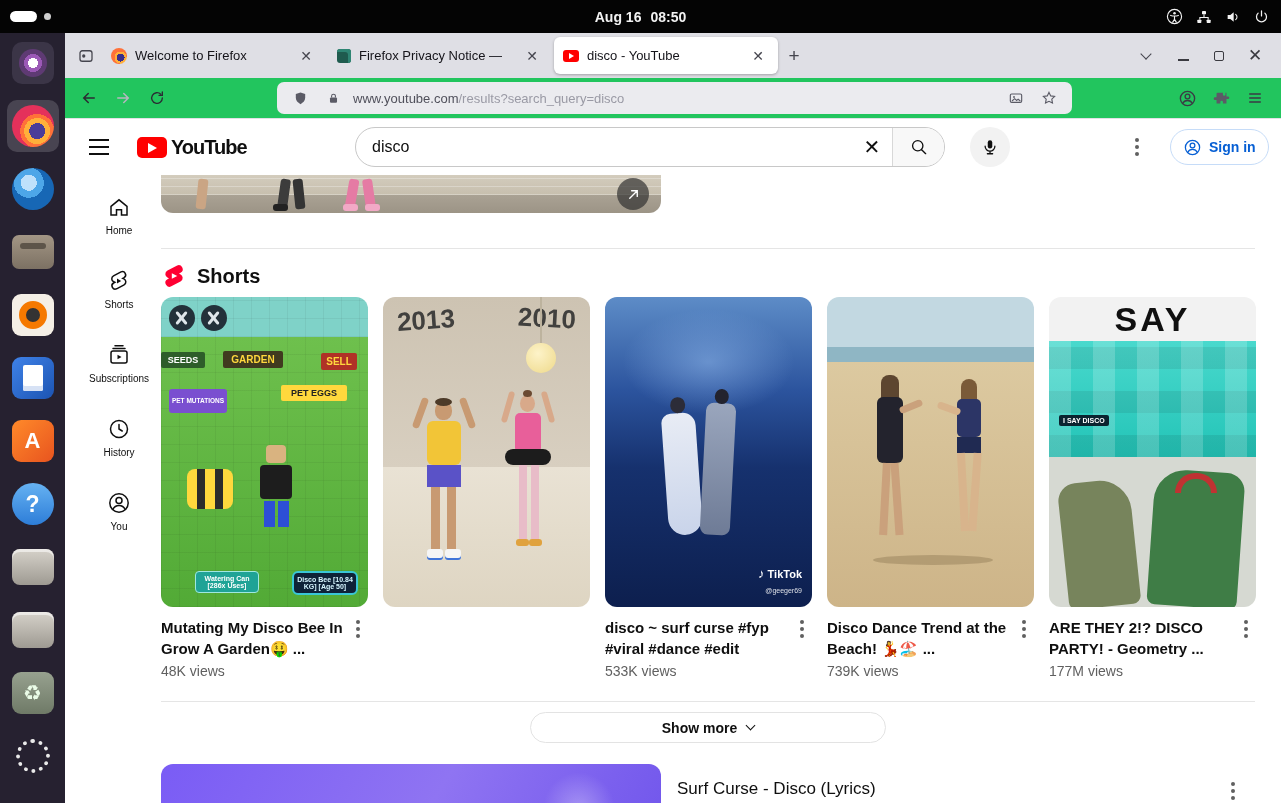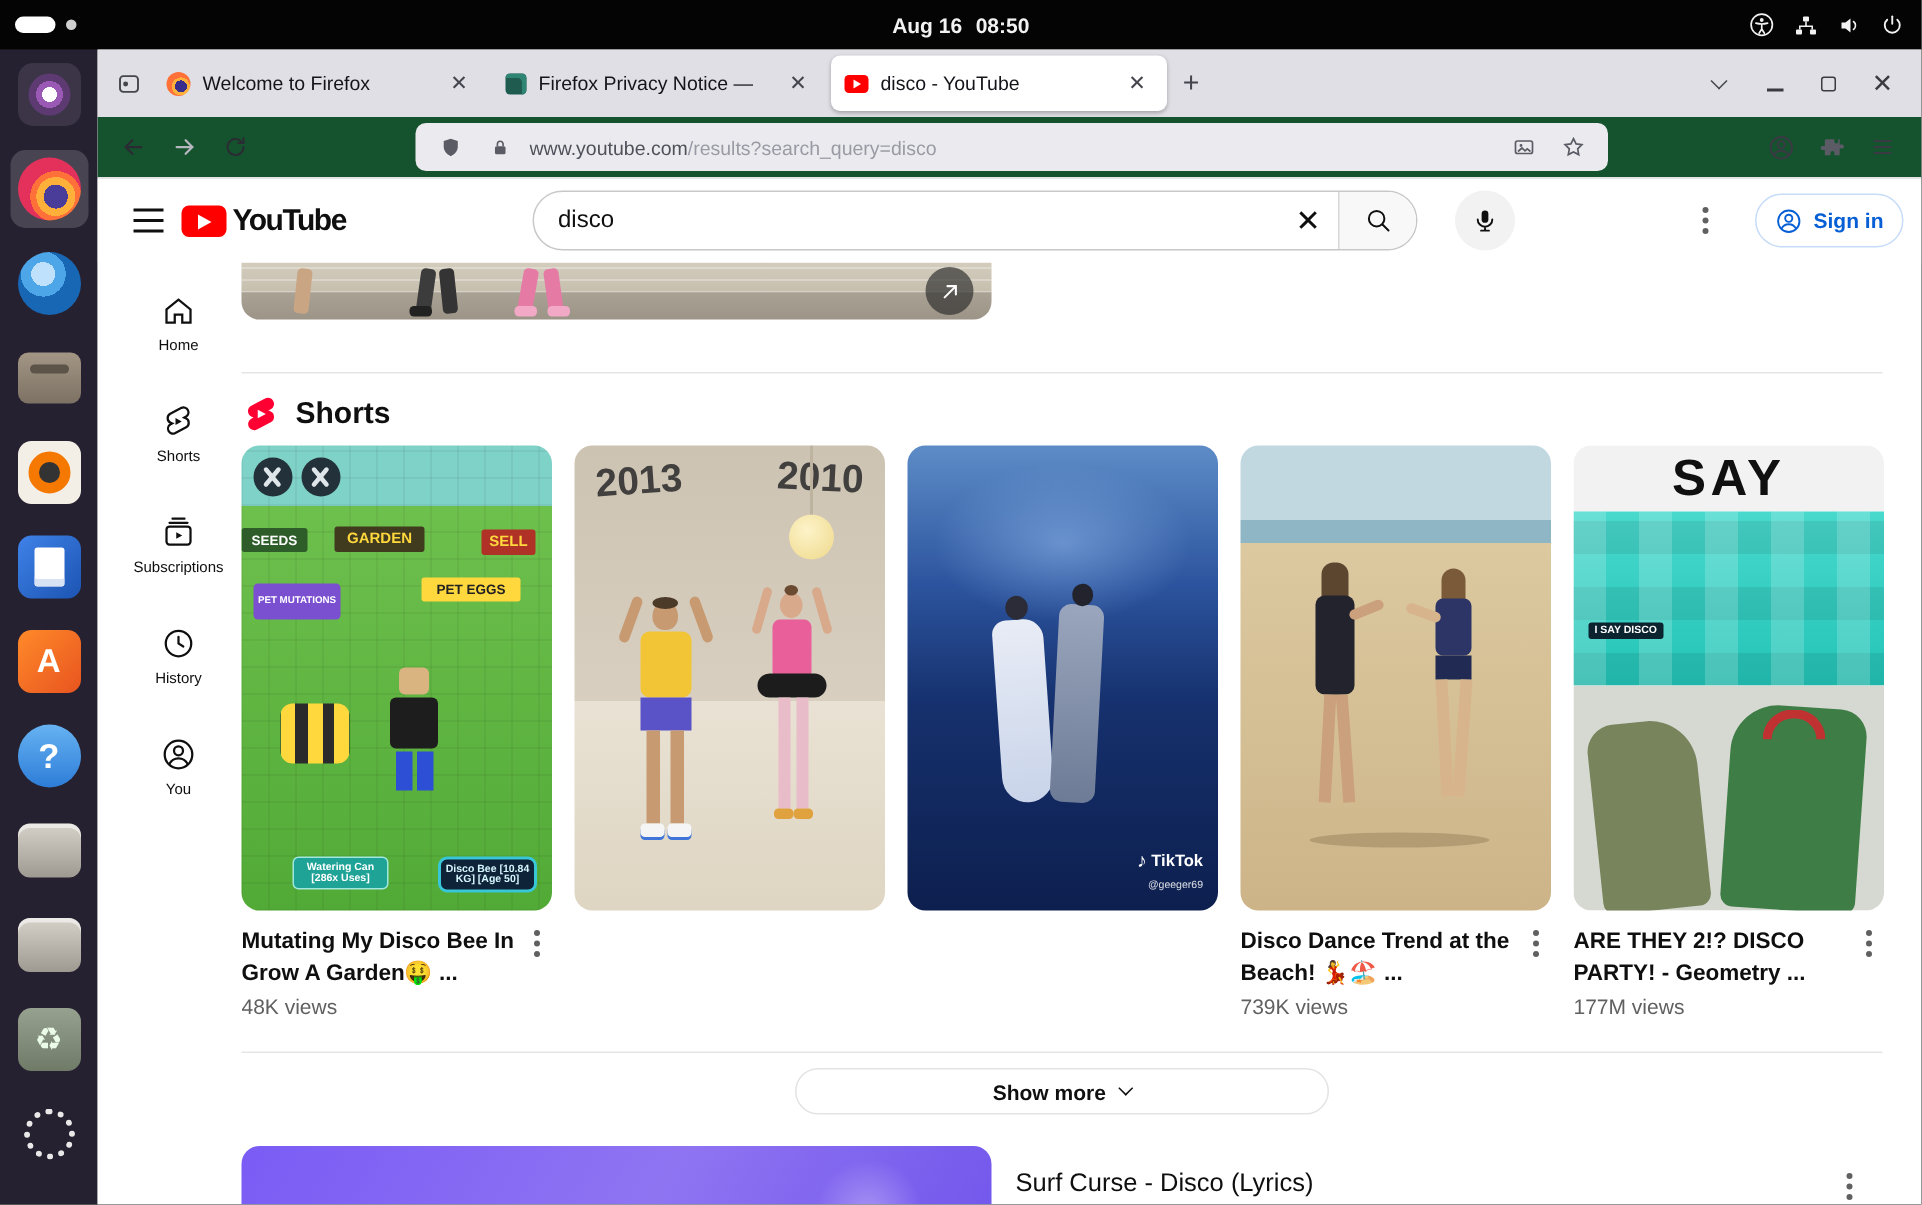--- a/index.html
+++ b/index.html
@@ -51,36 +51,36 @@
   .fav-yt:after{content:"";border-left:5px solid #fff;border-top:3px solid transparent;border-bottom:3px solid transparent;}
   .newtab{font-size:19px;color:#45454e;}
   .tb-spacer{flex:1;}
   .chev{width:8px;height:8px;border-right:1.8px solid #45454e;border-bottom:1.8px solid #45454e;transform:rotate(45deg);margin-top:-4px;}
   .win-controls{display:flex;align-items:center;gap:12px;margin:0 8px 0 10px;}
   .wc{width:24px;height:24px;display:flex;align-items:center;justify-content:center;color:#3a3a40;}
   .wc-min i{width:11px;height:2px;background:#3a3a40;margin-top:8px;}
   .wc-max i{width:10px;height:10px;border:1.6px solid #3a3a40;border-radius:2px;}
   .wc-close{font-size:17px;}
 
-  .navbar{flex:0 0 41px;height:41px;background:#14532d;border-bottom:1px solid #e1e1e6;display:flex;align-items:center;padding:0 8px;}
+  .navbar{flex:0 0 41px;height:41px;background:#22c55e;border-bottom:1px solid #e1e1e6;display:flex;align-items:center;padding:0 8px;}
   .nbtn{width:32px;height:32px;border-radius:6px;display:flex;align-items:center;justify-content:center;color:#2b2b33;margin-right:2px;flex:0 0 auto;}
   .nbtn.disabled{color:#b6b6bf;}
   .urlbar{width:795px;height:32px;margin-left:102px;background:#ebebef;border-radius:7px;display:flex;align-items:center;padding:0 10px;gap:7px;flex:0 0 auto;}
   .url-text{flex:1;font-size:13px;white-space:nowrap;overflow:hidden;}
   .url-domain{color:#50505b;}
   .url-path{color:#9a9aa5;}
   .ubtn{width:26px;height:26px;display:flex;align-items:center;justify-content:center;color:#5b5b66;flex:0 0 auto;}
   .nav-right{margin-left:auto;display:flex;align-items:center;}
 
   
   .yt{flex:1;position:relative;background:#fff;overflow:hidden;}
   .yt-header{position:absolute;top:0;left:0;right:0;height:56px;background:#fff;z-index:5;}
   .yt-burger{position:absolute;left:24px;top:18px;width:20px;height:20px;display:flex;flex-direction:column;justify-content:center;gap:5px;}
   .yt-burger i{height:1.7px;background:#0f0f0f;}
-  .yt-logo{position:absolute;left:56px;top:17px;display:flex;align-items:center;gap:4px;}
+  .yt-logo{position:absolute;left:72px;top:17px;display:flex;align-items:center;gap:4px;}
   .logo-badge{width:30px;height:21px;background:#f00;border-radius:5px;display:flex;align-items:center;justify-content:center;}
   .logo-badge:after{content:"";border-left:9px solid #fff;border-top:5.5px solid transparent;border-bottom:5.5px solid transparent;margin-left:1px;}
   .logo-text{font-size:20px;font-weight:bold;letter-spacing:-1px;color:#0f0f0f;}
   .yt-search{position:absolute;left:290px;top:8px;width:590px;height:40px;border:1px solid #c8c8c8;border-radius:20px;background:#fff;display:flex;align-items:center;overflow:hidden;}
   .search-input{flex:1;height:100%;border:none;outline:none;background:transparent;font-family:inherit;font-size:16px;color:#0f0f0f;padding-left:16px;}
   .clear-btn{width:40px;height:40px;display:flex;align-items:center;justify-content:center;font-size:20px;color:#0f0f0f;flex:0 0 auto;}
   .search-btn{width:52px;height:40px;background:#f8f8f8;border-left:1px solid #d8d8d8;display:flex;align-items:center;justify-content:center;flex:0 0 auto;}
   .yt-mic{position:absolute;left:905px;top:8px;width:40px;height:40px;border-radius:50%;background:#f2f2f2;display:flex;align-items:center;justify-content:center;}
   .dots{display:flex;flex-direction:column;gap:3px;}
   .dots i{width:4px;height:4px;border-radius:50%;background:#606060;}
@@ -609,20 +609,33 @@
             <div class="card">
               <div class="thumb t3">
                 <span class="w"></span>
                 <span class="m"></span>
                 <span class="tt">
                     <span class="note">♪</span>
                     <span>TikTok</span>
                   </span>
                 <span class="handle">@geeger69</span>
               </div>
+              <div class="meta">
+                <div class="meta-left">
+                  <div class="c-title">disco ~ surf curse #fyp #viral #dance #edit</div>
+                  <div class="c-views">533K views</div>
+                </div>
+                <div class="c-kebab">
+                    <span class="dots">
+                      <i></i>
+                      <i></i>
+                      <i></i>
+                    </span>
+                  </div>
+              </div>
             </div>
 
             <div class="card">
               <div class="thumb t4">
                 <span class="shadow"></span>
                 <span class="g1">
                     <i class="hair"></i>
                     <i class="dress"></i>
                     <i class="arm"></i>
                     <i class="leg1"></i>

